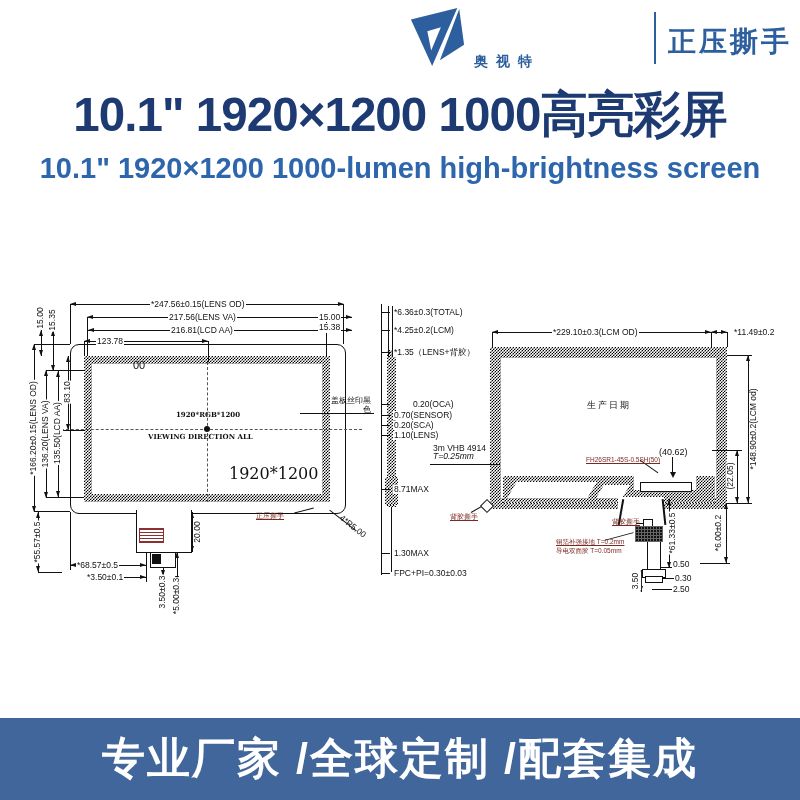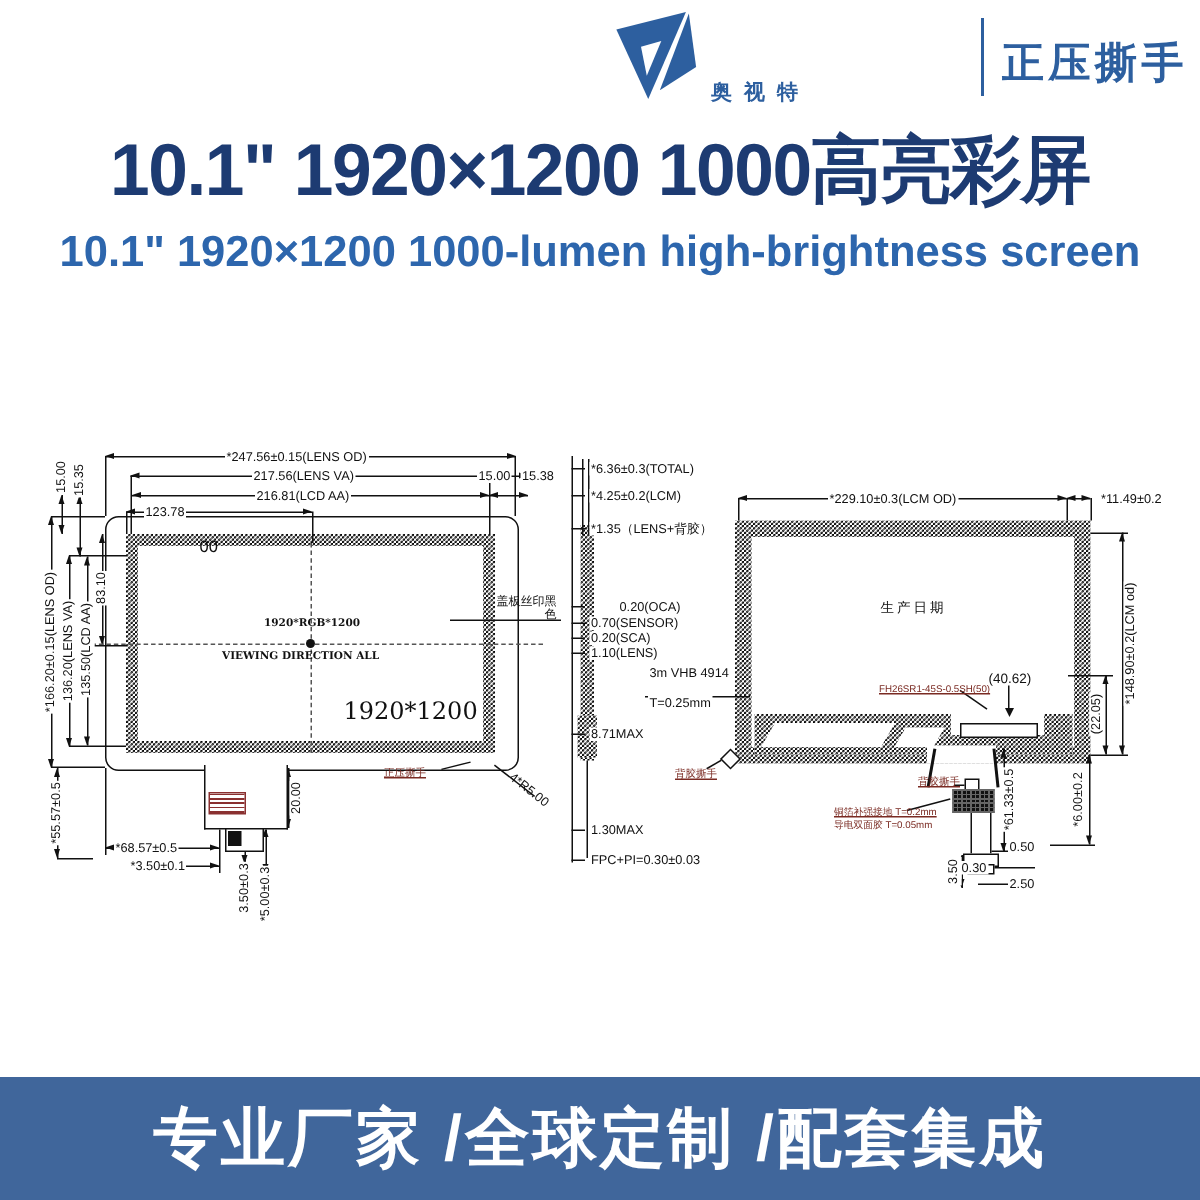--- a/index.html
+++ b/index.html
@@ -108,21 +108,21 @@
     <div class="dl" style="left:96px;top:56.5px;">123.78</div>
     <div class="xl" style="left:70px;top:24px;width:1px;height:40px;"></div>
     <div class="xl" style="left:343px;top:24px;width:1px;height:40px;"></div>
     <div class="xl" style="left:87px;top:37px;width:1px;height:39px;"></div>
     <div class="xl" style="left:326px;top:37px;width:1px;height:39px;"></div>
     <div class="xl" style="left:84px;top:61px;width:1px;height:15px;"></div>
     <div class="xl" style="left:208px;top:61px;width:1px;height:21px;"></div>
     <div class="dh" style="left:327px;top:37px;width:25px;"></div>
     <div class="dl" style="left:318px;top:32.5px;">15.00</div>
     <div class="dh" style="left:326px;top:50px;width:26px;"></div>
-    <div class="dl" style="left:318px;top:33px;margin-left:29px;">15.38</div>
+    <div class="dl" style="left:318px;top:43px;">15.38</div>
 
     <div class="dv" style="left:34px;top:64px;height:168px;"></div>
     <div class="rl" style="left:34px;top:148px;">
         <span>*166.20±0.15(LENS OD)</span>
       </div>
     <div class="dv" style="left:46px;top:90px;height:128px;"></div>
     <div class="rl" style="left:46px;top:154px;">
         <span>136.20(LENS VA)</span>
       </div>
     <div class="dv" style="left:58px;top:91px;height:126px;"></div>
@@ -192,21 +192,21 @@
     <div class="xl" style="left:381px;top:273px;width:9px;height:1px;"></div>
     <div class="xl" style="left:381px;top:293px;width:9px;height:1px;"></div>
     <div class="dl" style="left:393px;top:27.5px;">*6.36±0.3(TOTAL)</div>
     <div class="dl" style="left:393px;top:45.5px;">*4.25±0.2(LCM)</div>
     <div class="dl" style="left:393px;top:67.5px;">*1.35（LENS+背胶）</div>
     <div class="dl" style="left:412px;top:119.5px;">0.20(OCA)</div>
     <div class="dl" style="left:393px;top:130.5px;">0.70(SENSOR)</div>
     <div class="dl" style="left:393px;top:140.5px;">0.20(SCA)</div>
     <div class="dl" style="left:393px;top:150.5px;">1.10(LENS)</div>
     <div class="dl" style="left:432px;top:164px;">3m VHB 4914</div>
-    <div class="dl" style="left:432px;top:184px;">T=0.25mm</div>
+    <div class="dl" style="left:432px;top:172px;font-style:italic;">T=0.25mm</div>
     <div class="xl" style="left:430px;top:184px;width:70px;height:1px;"></div>
     <div class="dl" style="left:393px;top:204.5px;">8.71MAX</div>
     <div class="nt" style="left:450px;top:233px;text-decoration:underline;">背胶撕手</div>
     <div class="xl" style="left:470px;top:228px;width:16px;height:1px;transform:rotate(-30deg);"></div>
     <div style="position:absolute;left:482px;top:221px;width:8px;height:8px;background:#fff;border:1px solid #111;transform:rotate(45deg);z-index:4;"></div>
     <div class="dl" style="left:393px;top:268.5px;">1.30MAX</div>
     <div class="dl" style="left:393px;top:288.5px;">FPC+PI=0.30±0.03</div>
 
     <div class="hx" style="position:absolute;left:490px;top:67px;width:237px;height:162px;">
       <div style="position:absolute;left:11px;top:11px;right:11px;bottom:11px;background:#fff;"></div>
@@ -267,20 +267,20 @@
     <div class="rl" style="left:673px;top:253px;">
         <span>*61.33±0.5</span>
       </div>
     <div class="dv" style="left:641px;top:290px;height:22px;"></div>
     <div class="rl" style="left:636px;top:301px;">
         <span>3.50</span>
       </div>
     <div class="xl" style="left:652px;top:287px;width:38px;height:1px;"></div>
     <div class="dl" style="left:672px;top:280px;">0.50</div>
     <div class="xl" style="left:652px;top:298px;width:38px;height:1px;"></div>
-    <div class="dl" style="left:640px;top:293.5px;">0.30</div>
+    <div class="dl" style="left:674px;top:293.5px;">0.30</div>
     <div class="xl" style="left:652px;top:309px;width:38px;height:1px;"></div>
     <div class="dl" style="left:672px;top:304.5px;">2.50</div>
   </div>
 
   <div class="banner">专业厂家 /全球定制 /配套集成</div>
 
 </div>
 
 </body></html>

